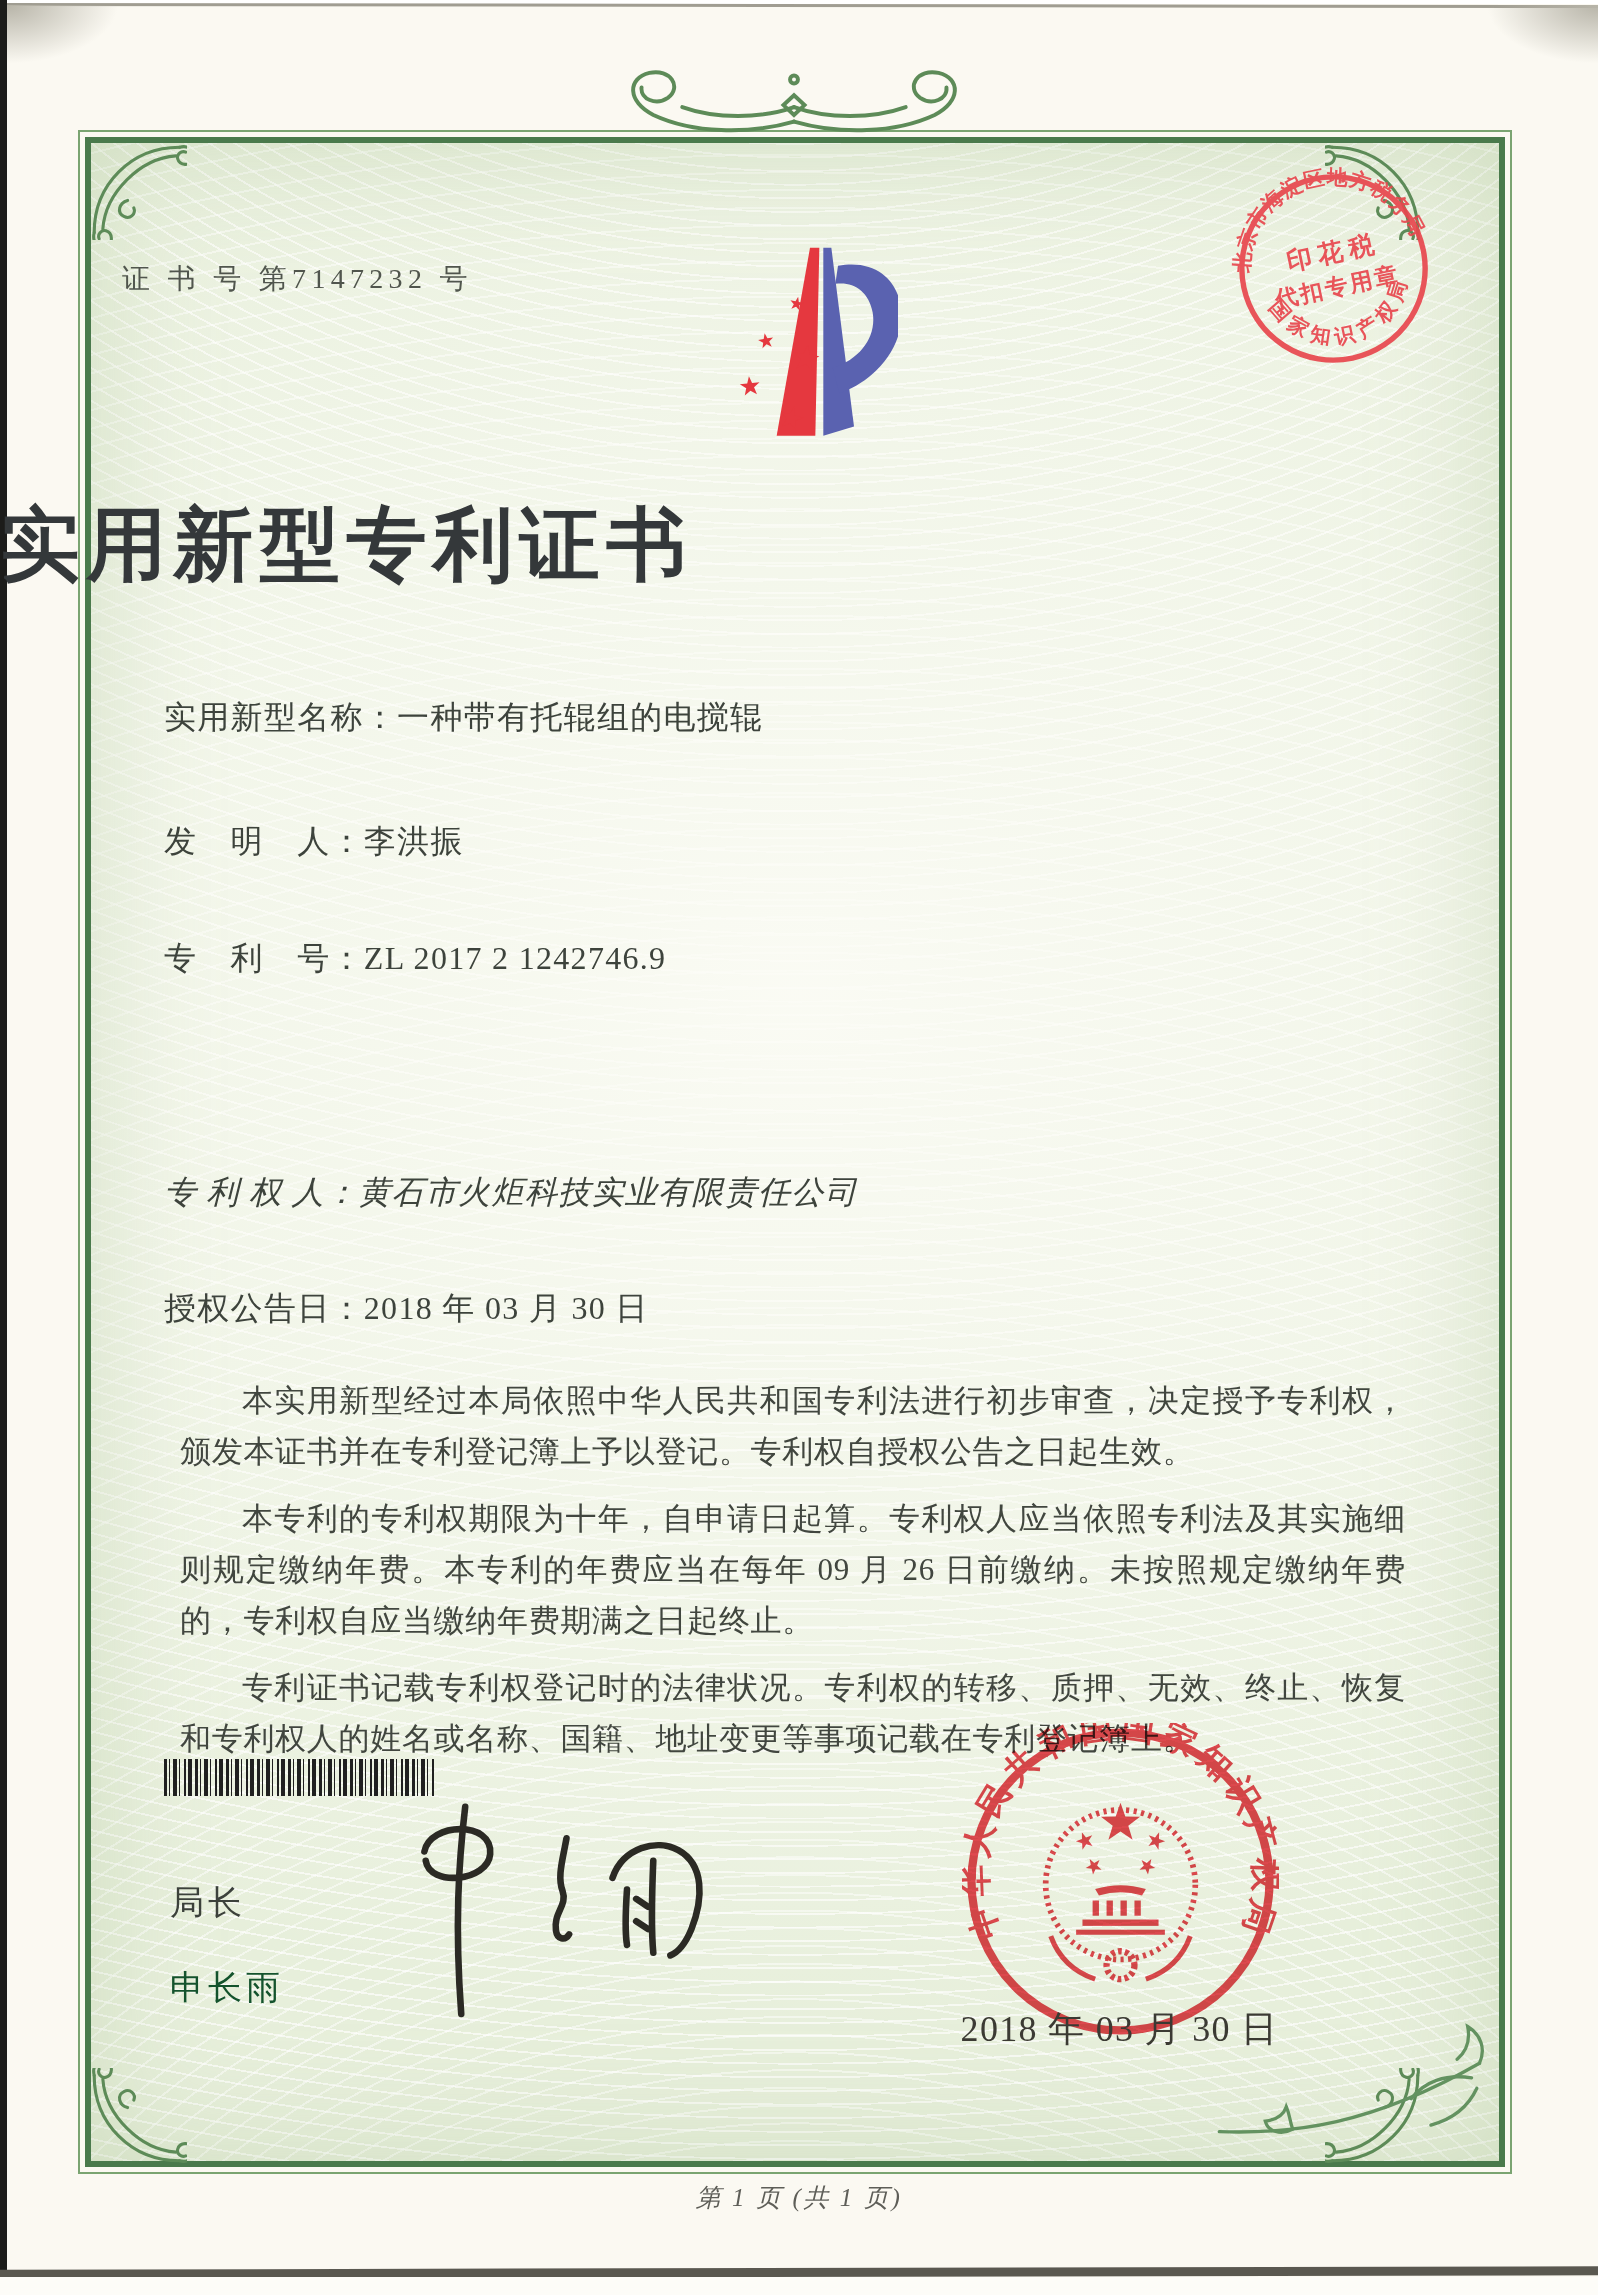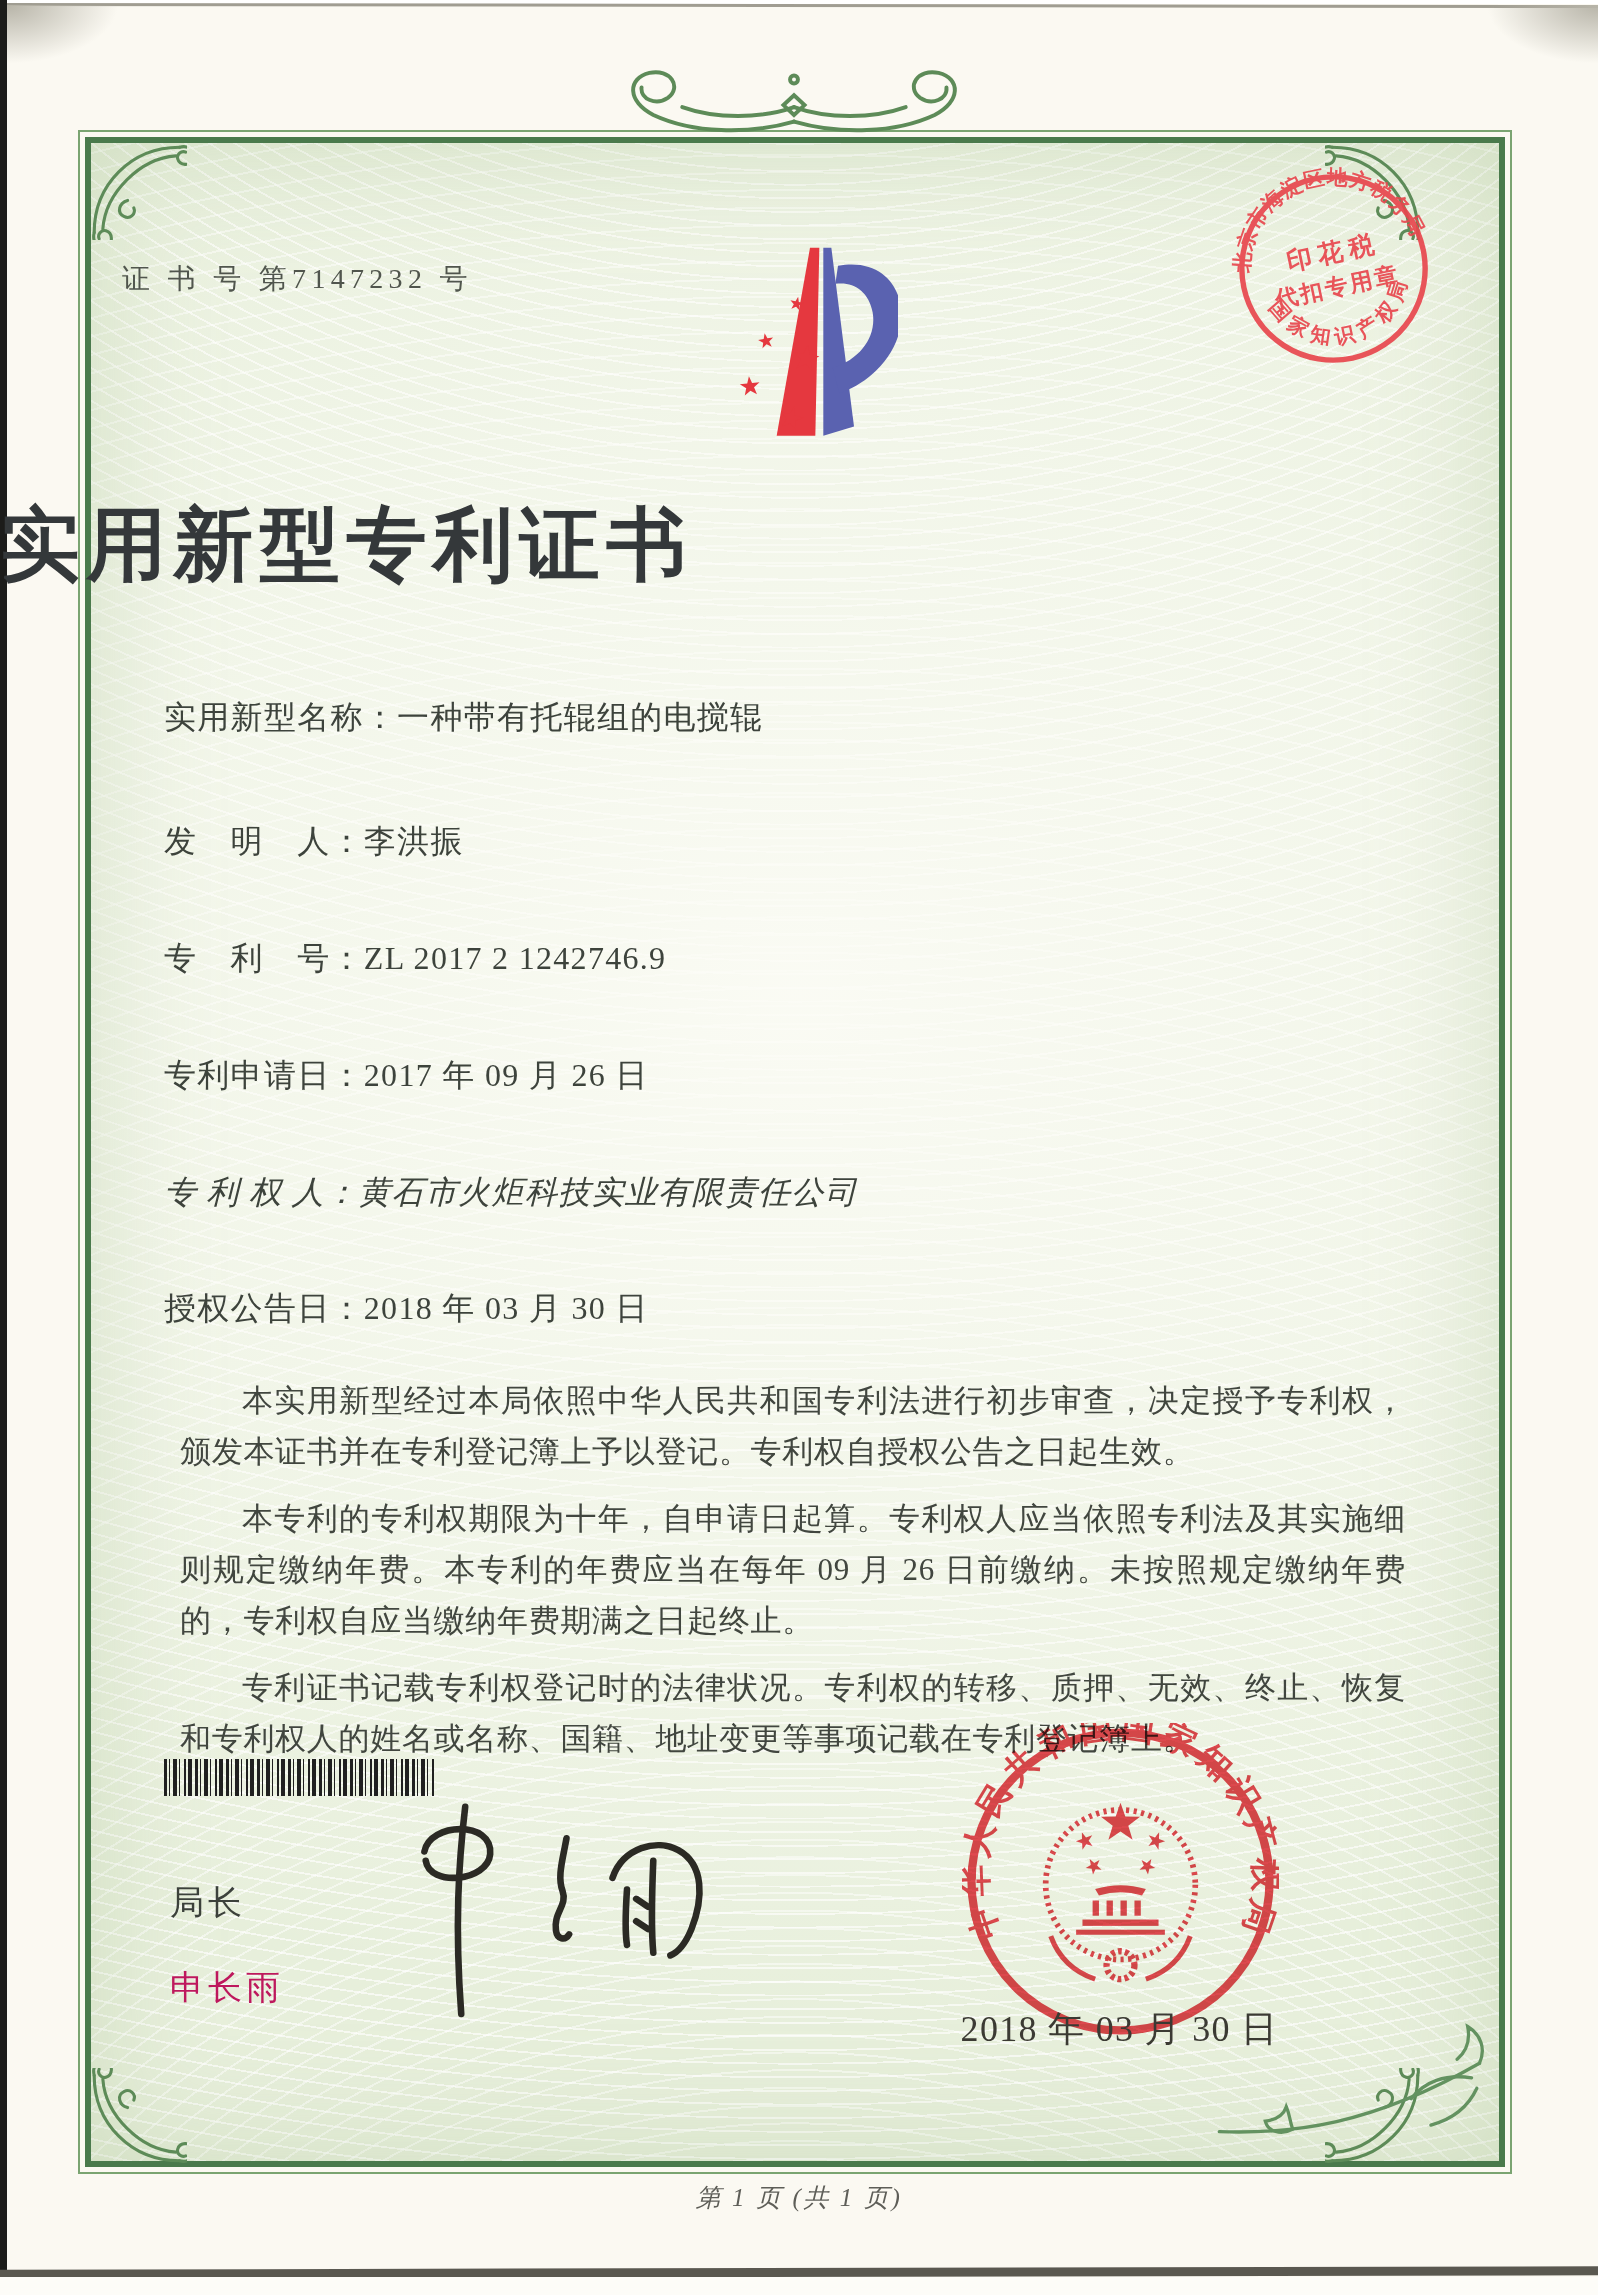--- a/index.html
+++ b/index.html
@@ -71,21 +71,21 @@
     background:repeating-linear-gradient(90deg,
       #202020 0 2.6px,transparent 2.6px 4.6px,
       #202020 4.6px 6px,transparent 6px 9.2px,
       #202020 9.2px 13px,transparent 13px 15px,
       #202020 15px 16.4px,transparent 16.4px 20.4px,
       #202020 20.4px 22px,transparent 22px 24px,
       #202020 24px 28px,transparent 28px 31px);
   }
 
   .director-label{position:absolute;left:170px;top:1880px;font-size:34px;color:#3c413b;letter-spacing:4px;}
-  .director-name{position:absolute;left:170px;top:1965px;font-size:34px;color:#be185d;letter-spacing:4px;text-align:right;}
+  .director-name{position:absolute;left:170px;top:1965px;font-size:34px;color:#14532d;letter-spacing:4px;text-align:right;}
 
   .signature{position:absolute;left:381px;top:1800px;width:342px;height:224px;}
 
   .seal{position:absolute;left:962px;top:1723px;width:317px;height:317px;opacity:.93;mix-blend-mode:multiply;}
   .seal-date{
     position:absolute;left:942px;top:2005px;width:355px;text-align:center;
     font-size:36px;color:#3b3a33;letter-spacing:1.3px;z-index:5;
   }
 
   .page-info{position:absolute;left:0;top:2181px;width:1598px;text-align:center;font-size:25px;color:#5e5e58;letter-spacing:2.6px;font-style:italic;}
@@ -186,21 +186,20 @@
     </text>
     <text x="170" y="158" text-anchor="middle" font-size="42" font-weight="bold" fill="#e8474e">印 花 税</text>
     <text x="170" y="214" text-anchor="middle" font-size="38" font-weight="bold" fill="#e8474e" letter-spacing="4">代扣专用章</text>
   </svg>
 
   <div class="title">实用新型专利证书</div>
 
   <div class="field f0"><span>实用新型名称：</span><span>一种带有托辊组的电搅辊</span></div>
   <div class="field f1"><span>发　明　人：</span><span>李洪振</span></div>
   <div class="field f2"><span>专　利　号：</span><span>ZL 2017 2 1242746.9</span></div>
-  <div class="field f3"><span>专利申请日：</span><span>2017 年 09 月 26 日</span></div>
   <div class="field f4"><span>专 利 权 人：</span><span>黄石市火炬科技实业有限责任公司</span></div>
   <div class="field f5"><span>授权公告日：</span><span>2018 年 03 月 30 日</span></div>
 
   <div class="paras">
     <p>本实用新型经过本局依照中华人民共和国专利法进行初步审查，决定授予专利权，颁发本证书并在专利登记簿上予以登记。专利权自授权公告之日起生效。</p>
     <p>本专利的专利权期限为十年，自申请日起算。专利权人应当依照专利法及其实施细则规定缴纳年费。本专利的年费应当在每年 09 月 26 日前缴纳。未按照规定缴纳年费的，专利权自应当缴纳年费期满之日起终止。</p>
     <p>专利证书记载专利权登记时的法律状况。专利权的转移、质押、无效、终止、恢复和专利权人的姓名或名称、国籍、地址变更等事项记载在专利登记簿上。</p>
   </div>
 
   <div class="barcode"></div>

